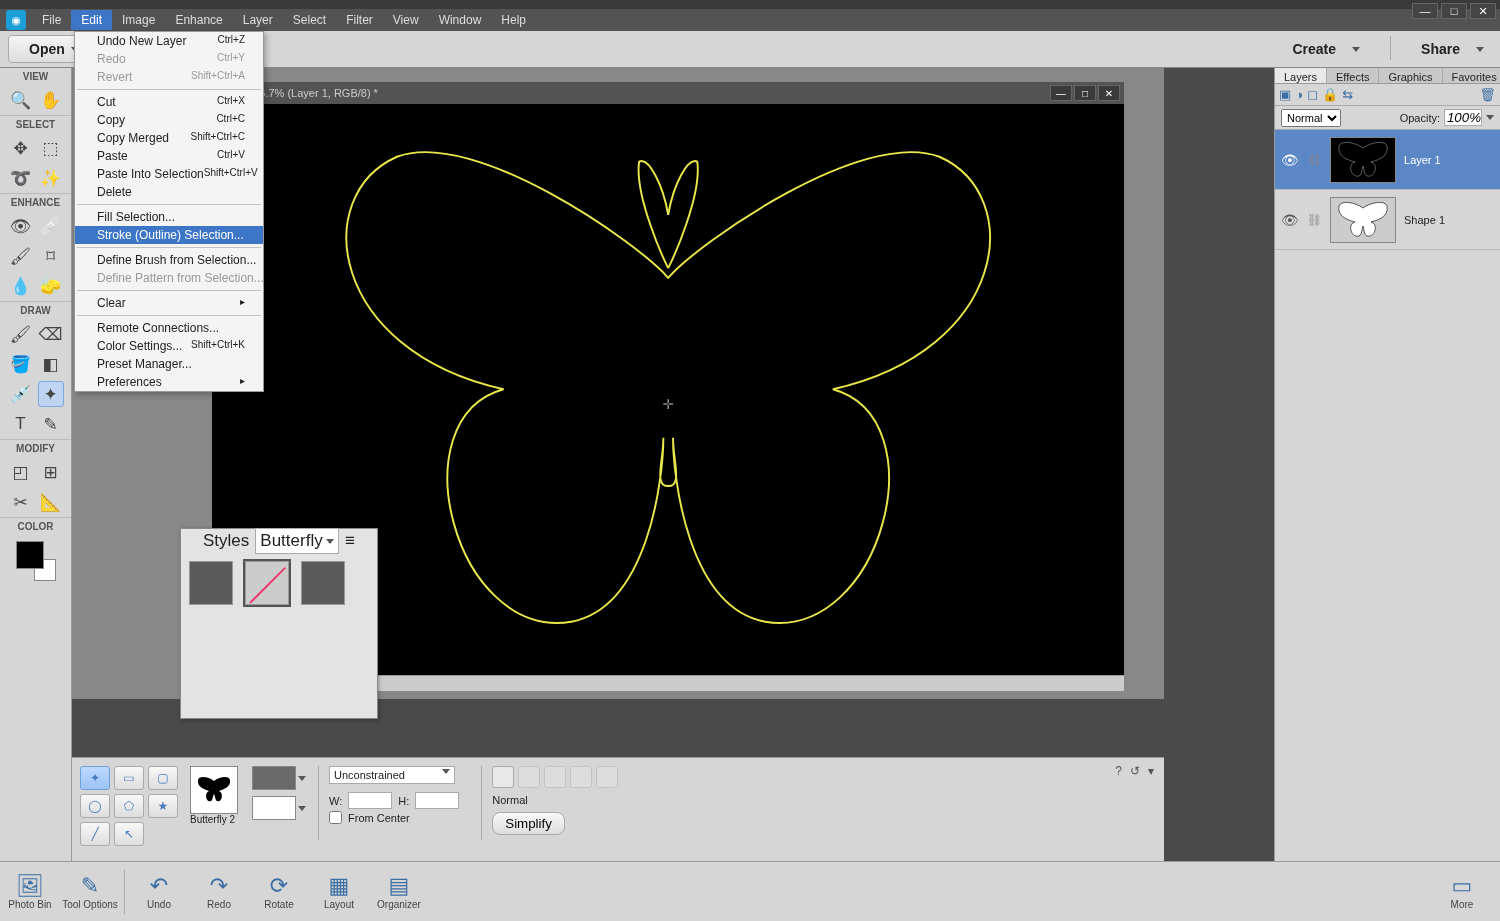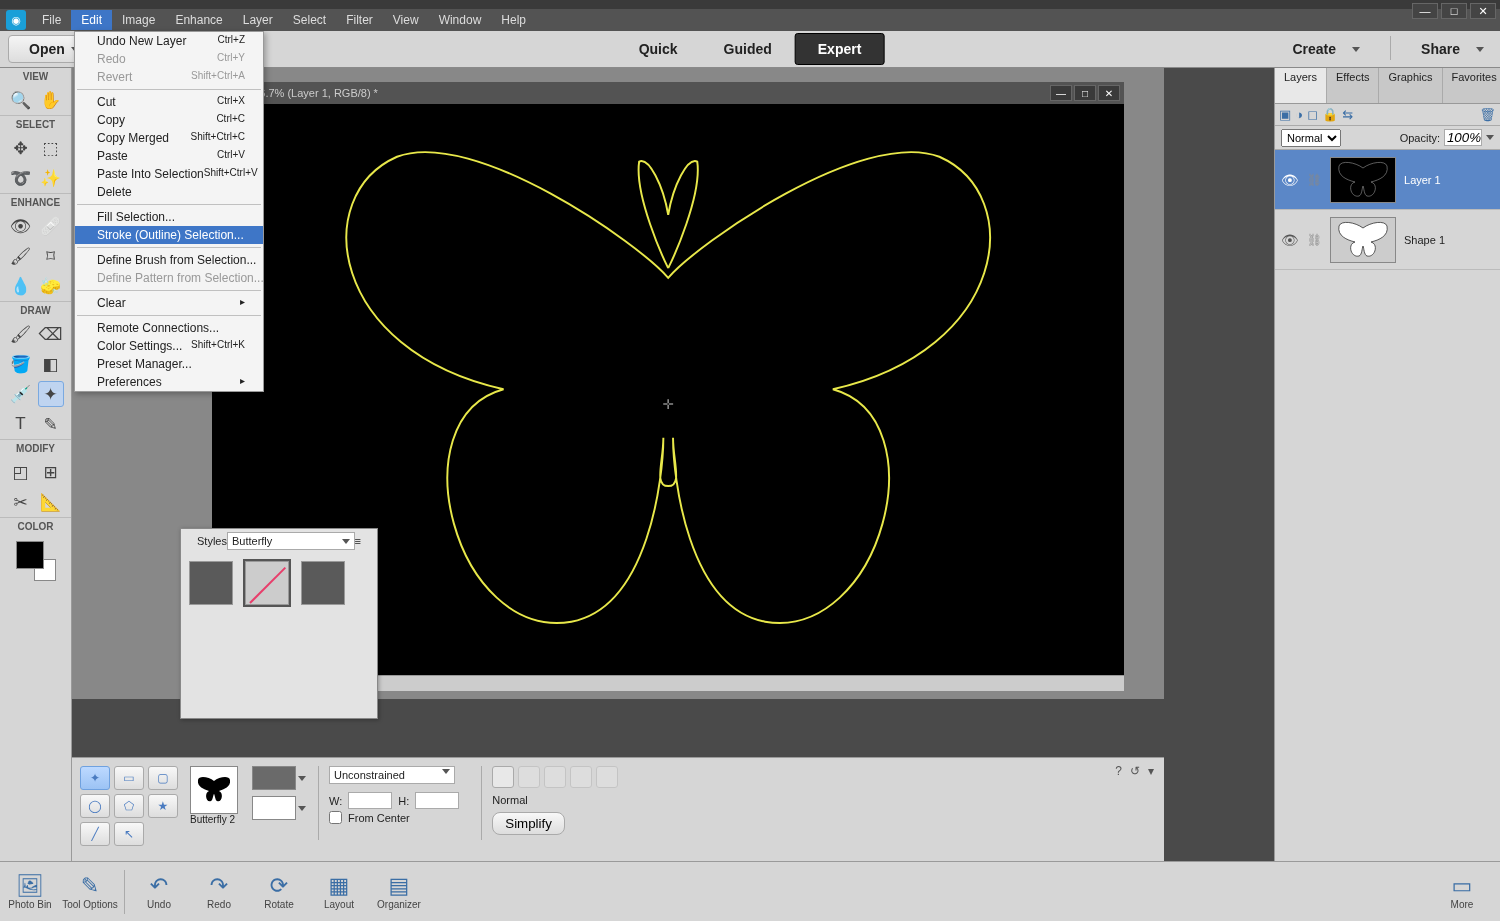--- a/index.html
+++ b/index.html
@@ -50,31 +50,31 @@
 .doc-title { height: 22px; background: #535353; color: #ccc; font-size: 11px; padding: 3px 8px; display: flex; align-items:center; position: relative;}
 .doc-win { position:absolute; right:4px; display:flex; gap:2px;}
 .doc-win span{ width:22px; height:16px; background:#3a3a3a; border:1px solid #666; color:#fff; display:flex; align-items:center; justify-content:center; font-size:10px;}
 .doc-body { position:absolute; left:0; top:22px; right:0; bottom:16px; background:#000; display:flex; align-items:center; justify-content:center; overflow:hidden;}
 .doc-body svg { width: 95%; height: 95%; }
 .doc-scroll { position:absolute; bottom:0; left:0; right:0; height:16px; background:#ccc; border-top:1px solid #999;}
 .doc-scroll .arrow{ position:absolute; width:14px; height:14px; background:#aaa; top:1px; display:flex; align-items:center; justify-content:center; font-size:9px;}
 
 
 .styles-panel { position: absolute; left: 180px; top: 528px; width: 198px; height: 191px; background: #e3e3e3; border: 1px solid #888; box-shadow: 1px 1px 4px rgba(0,0,0,0.3); z-index: 50; }
-.styles-hdr { height: 24px; display:flex; align-items:center; padding: 0 16px; font-size: 11px; }
+.styles-hdr { height: 24px; display:flex; align-items:center; padding: 0 22px; gap: 6px; font-size: 17px; }
 .styles-sel { flex:1; border: 1px solid #aaa; background: #fff; padding: 2px 4px; display:flex; justify-content:space-between; align-items:center;}
 .styles-body { padding: 8px; display:flex; gap: 12px; }
 .style-swatch { width: 44px; height: 44px; border: 1px solid #999; background:#5a5a5a; }
 .style-swatch.sel { outline: 2px solid #555; }
 .style-swatch.slash { background:#ccc; position:relative; }
 .style-swatch.slash::after { content:""; position:absolute; left:4px; top:40px; width:50px; height:2px; background:#e83e6b; transform-origin:left; transform: rotate(-45deg); }
 
 
 .right-panel { position: absolute; right: 0; top: 68px; width: 226px; bottom: 0; background: #d6d6d6; border-left: 1px solid #9a9a9a; }
-.rp-tabs { display:flex; height: 36px; background: #c8c8c8; font-size: 11px; border-bottom: 1px solid #999; }
+.rp-tabs { display:flex; height: 16px; background: #c8c8c8; font-size: 11px; border-bottom: 1px solid #999; }
 .rp-tab { padding: 3px 9px; border-right: 1px solid #aaa; }
 .rp-tab.active { background: #e8e8e8; }
 .rp-iconbar { height: 22px; display:flex; align-items:center; padding: 0 4px; gap:4px; border-bottom:1px solid #aaa; font-size:13px; color:#3b6ea5;}
 .rp-iconbar .spacer{ flex:1;}
 .rp-mode { height: 24px; display:flex; align-items:center; padding:0 6px; gap: 10px; font-size:11px; border-bottom:1px solid #aaa;}
 .rp-mode select{ font-size:11px; padding:1px;}
 .rp-opn { display:flex; align-items:center; gap:4px;}
 .rp-opn input{ width: 38px; text-align:right; border:1px solid #aaa;font-style:italic;}
 .layer-list { }
 .layer-row { height: 60px; display:flex; align-items:center; gap: 8px; padding: 0 6px; border-bottom: 1px solid #bbb; font-size: 11px; }
@@ -138,25 +138,20 @@
     <div class="win-btn">□</div>
     <div class="win-btn">✕</div>
   </div>
 </div>
 
 <div class="mode-bar">
   <div class="open-btn">
       <span>Open</span>
       <span class="caret"></span>
     </div>
-  <div class="mode-tabs">
-    <div class="mode-tab">Quick</div>
-    <div class="mode-tab">Guided</div>
-    <div class="mode-tab active">Expert</div>
-  </div>
   <div class="right-btns">
     <div class="right-btn">
         <span>Create</span>
         <span class="caret"></span>
       </div>
     <div class="right-sep"></div>
     <div class="right-btn">
         <span>Share</span>
         <span class="caret"></span>
       </div>

